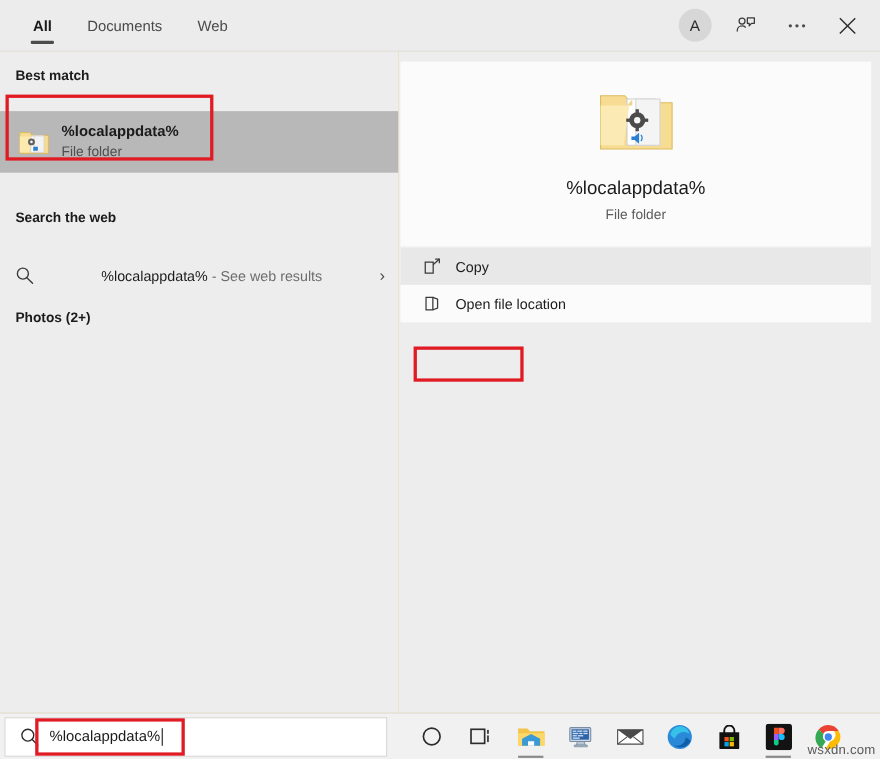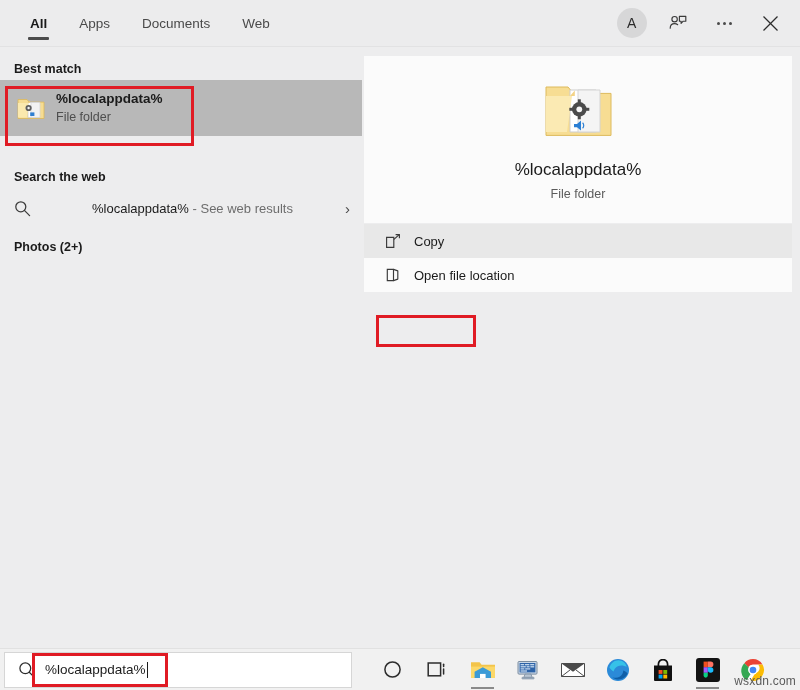--- a/index.html
+++ b/index.html
@@ -77,21 +77,21 @@
   .right {
     flex: 1 1 auto;
     background: #ededee;
     padding: 9px 8px 0 2px;
     display: flex; flex-direction: column;
   }
 
   
   .section-title {
     font-size: 12.5px; font-weight: 700; color: #1b1b1b;
-    padding: 6px 0 4px 14px;
+    padding: 6px 0 25px 14px;
   }
   .result-row {
     display: flex; align-items: center;
     height: 56px; padding-left: 14px;
     cursor: default;
   }
   .result-row.selected { background: #b8b8b8; }
   .result-icon { width: 34px; flex: 0 0 34px; display: flex; align-items: center; justify-content: center; }
   .result-text { margin-left: 8px; display: flex; flex-direction: column; justify-content: center; }
   .result-title { font-size: 13.5px; color: #1b1b1b; font-weight: 700; line-height: 17px; }
@@ -183,23 +183,20 @@
 <body>
 
 <div id="root">
 
   <div class="flyout">
 
     <div class="header">
       <div class="tabs">
         <div class="tab active">
           <span>All</span>
-        </div>
-        <div class="tab">
-          <span>Apps</span>
         </div>
         <div class="tab">
           <span>Documents</span>
         </div>
         <div class="tab">
           <span>Web</span>
         </div>
       </div>
 
       <div class="header-spacer"></div>

